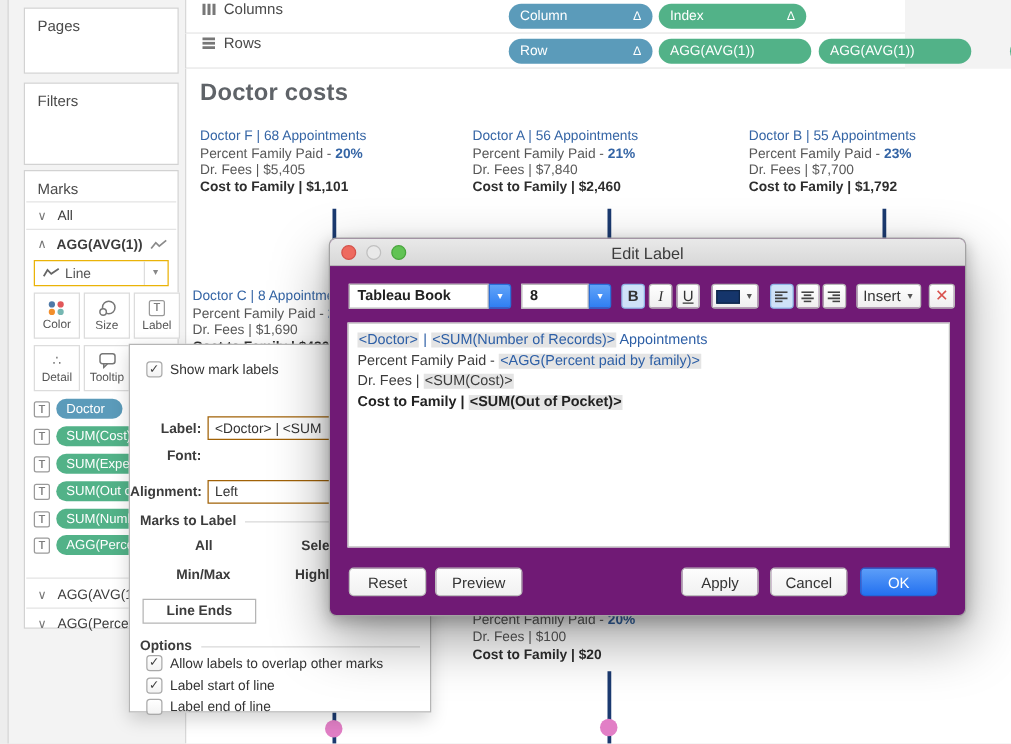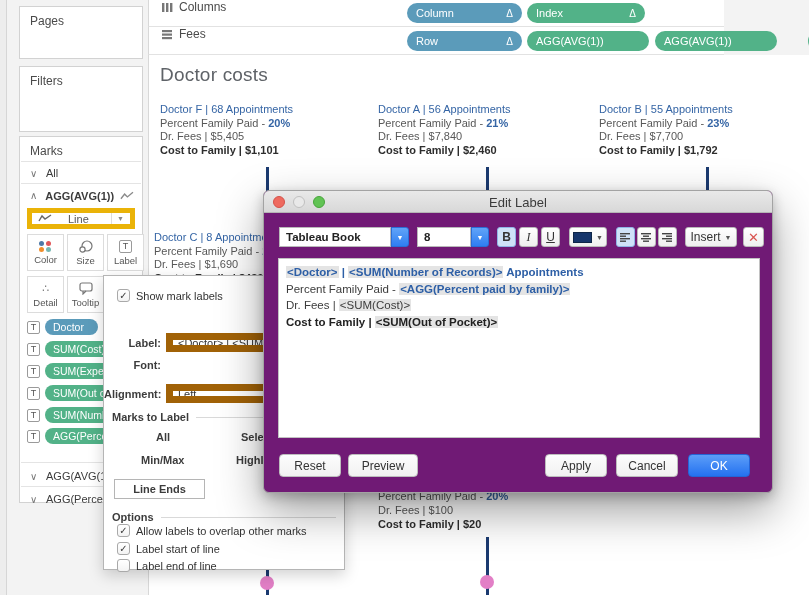--- a/index.html
+++ b/index.html
@@ -14,21 +14,21 @@
   
   .card{background:#fff;border:1px solid #d2d2d2}
   .card-label{padding:7px 0 0 10px;color:#4a4a4a;font-size:12px}
 
   
   .m-divider{position:absolute;left:1px;right:1px;height:1px;background:#e4e4e4}
   .m-row{position:absolute;left:0;right:0;display:flex;align-items:center;padding-left:10px;gap:6px;color:#3c3c3c}
   .chev{color:#777;font-size:10px;width:10px;display:inline-block}
   .m-bold{font-weight:bold;font-size:11px}
   .linesvg{margin-left:auto;margin-right:8px}
-  .marktype{position:absolute;left:7px;right:7px;height:21px;border:5px solid #eab308;background:#fff;display:flex;align-items:center;padding:0 6px;gap:16px;color:#555}
+  .marktype{position:absolute;left:7px;right:7px;height:21px;border:1px solid #eab308;background:#fff;display:flex;align-items:center;padding:0 6px;gap:4px;color:#555}
   .marktype .dd{margin-left:auto;color:#888;font-size:7px;border-left:1px solid #ddd;padding-left:5px;align-self:stretch;display:flex;align-items:center}
   .mbtn{position:absolute;width:37px;height:37px;border:1px solid #dcdcdc;background:#fff;display:flex;flex-direction:column;align-items:center;justify-content:center;gap:2px}
   .mbtn .cap{font-size:9.5px;color:#555}
   .dotgrid{display:grid;grid-template-columns:6px 6px;grid-gap:1px}
   .dotgrid span{width:5px;height:5px;border-radius:50%}
   .tbox{width:13px;height:13px;border:1px solid #9a9a9a;border-radius:2px;font-size:9px;color:#555;display:flex;align-items:center;justify-content:center;background:#fff}
   .pillrow{position:absolute;display:flex;align-items:center;gap:5px}
   .mpill{height:16px;border-radius:8px;color:#fff;font-size:10.5px;display:flex;align-items:center;padding:0 8px;white-space:nowrap;overflow:hidden}
 
   .dim{background:#5b9bba}
@@ -36,38 +36,38 @@
 
   
   .shelfrow{position:absolute;left:148px;width:576px;height:27px;background:#fff;border-bottom:1px solid #e2e2e2;border-left:1px solid #d8d8d8;display:flex;align-items:flex-start}
   .shelf-label{display:flex;align-items:center;gap:6px;padding-left:12px;width:110px;color:#4a4a4a;font-size:12px}
   .pills{display:flex;align-items:center;gap:5px;position:absolute;left:258px;top:3px}
   .pill{height:20px;border-radius:10px;color:#fff;font-size:11px;display:flex;align-items:center;padding:0 9px;white-space:nowrap;overflow:hidden}
   .pill .delta{margin-left:auto;padding-left:8px;font-size:10px}
 
   
   .viz{left:148px;top:55px;width:661px;height:540px;background:#fff;border-left:1px solid #d8d8d8}
-  .viz-title{position:absolute;left:11px;top:9px;font-size:19px;color:#5f6368;font-weight:400;letter-spacing:.2px}
+  .viz-title{position:absolute;left:11px;top:9px;font-size:19px;color:#5f6368;font-weight:700;letter-spacing:.2px}
   .dblock{position:absolute;width:215px;line-height:13.5px;font-size:11px}
   .dname{color:#3565a5;font-weight:normal}
   .dgray{color:#585858}
   .dpct{color:#3565a5;font-weight:bold}
   .dcost{color:#2e2e2e;font-weight:bold}
   .vline{position:absolute;width:3px;background:#1b3a70}
   .pdot{position:absolute;width:14px;height:14px;border-radius:50%;background:#e27fc6}
 
   
   .popup{left:103px;top:275px;width:242px;height:295px;background:#fff;border:1px solid #b5b5b5;box-shadow:0 5px 14px rgba(0,0,0,.18);z-index:10;font-size:11px;color:#333}
   .cbrow{position:absolute;display:flex;align-items:center;gap:6px}
   .cb{width:13px;height:13px;border:1px solid #a9a9a9;border-radius:3px;background:linear-gradient(#fff,#f3f3f3);display:flex;align-items:center;justify-content:center;font-size:10px;color:#3d3d3d;line-height:1}
   .sect{position:absolute;left:8px;right:8px;display:flex;align-items:center;font-weight:bold;color:#3c3c3c}
   .sect::after{content:"";flex:1;height:1px;background:#d9d9d9;margin-left:7px}
   .frow{position:absolute;left:0;display:flex;align-items:center}
   .flab{width:62px;text-align:right;font-weight:bold;color:#3c3c3c;padding-right:5px}
-  .fbox{height:19px;border:7px solid #a16207;background:#fff;display:flex;align-items:center;padding:0 5px;white-space:nowrap;overflow:hidden;color:#333}
+  .fbox{height:19px;border:1px solid #a16207;background:#fff;display:flex;align-items:center;padding:0 5px;white-space:nowrap;overflow:hidden;color:#333}
   .optword{position:absolute;font-weight:bold;color:#3c3c3c}
   .lineends{position:absolute;left:10px;top:203px;width:91px;height:20px;border:1px solid #b5b5b5;background:#fff;font-weight:bold;color:#3c3c3c;display:flex;align-items:center;justify-content:center}
 
   
   .dialog{left:263px;top:190px;width:510px;height:303px;background:#701a75;border:1px solid #a3a3a3;border-radius:6px;box-shadow:0 18px 45px rgba(0,0,0,.38),0 4px 12px rgba(0,0,0,.22);z-index:20}
   .titlebar{position:absolute;left:0;top:0;right:0;height:22px;background:linear-gradient(#e9e9e9,#d8d8d8);border-bottom:1px solid #b6b6b6;border-radius:5px 5px 0 0}
   .lights{position:absolute;left:9px;top:5px;display:flex;gap:8px}
   .light{width:12px;height:12px;border-radius:50%}
   .l-red{background:#ee6a5f;border:1px solid #d5524a}
   .l-gray{background:#e9e9e9;border:1px solid #c0c0c0}
@@ -76,21 +76,21 @@
   .tbar-item{position:absolute;top:36px;height:20px}
   .field{border:1px solid #b9b9b9;background:#fff;display:flex;align-items:center;padding:0 6px;font-size:11.5px;color:#222;font-weight:bold;height:20px}
   .combobtn{width:18px;height:20px;background:linear-gradient(#61a4f8,#2f7ef2);border:1px solid #2a6fd8;border-radius:0 3px 3px 0;color:#fff;font-size:7px;display:flex;align-items:center;justify-content:center}
   .tbtn{border:1px solid #b9b9b9;background:linear-gradient(#fff,#efefef);border-radius:3px;display:flex;align-items:center;justify-content:center;font-size:12px;color:#333;height:20px}
   .tbtn.active{background:#cfe2f8;border-color:#8fb5e6}
   .swatch{width:19px;height:11px;background:#15356b;border:1px solid #0e2547}
   .caret{font-size:7px;color:#555;margin-left:4px}
   .redx{color:#d9534f;font-weight:bold;font-size:13px}
   .txtarea{position:absolute;left:14px;top:67px;width:482px;height:180px;background:#fff;border:1px solid #c2c2c2;padding:5px 7px;line-height:16.5px;font-size:11.5px;white-space:pre-wrap}
   .tk{background:#e4e4e4;padding:0 1px}
-  .blue{color:#2d5fa6;font-weight:bold}
+  .blue{color:#2d5fa6;font-weight:normal}
   .dark{color:#3c3c3c}
   .b{font-weight:bold;color:#222}
   .dbtn{position:absolute;top:263px;height:23px;border:1px solid #bdbdbd;border-radius:4px;background:linear-gradient(#fdfdfd,#f1f1f1);display:flex;align-items:center;justify-content:center;font-size:12px;color:#333}
   .dbtn.primary{background:linear-gradient(#5c9ef8,#2471f0);border-color:#2565d6;color:#fff}
 </style>
 </head>
 <body>
 
 <div class="stage">
 
@@ -220,21 +220,21 @@
     </div>
   </div>
 
   <div class="shelfrow" style="top:27px;height:28px">
     <div class="shelf-label">
       <svg width="12" height="11" viewBox="0 0 12 11">
           <rect x="1" y="1" width="10" height="2.2" fill="#777"></rect>
           <rect x="1" y="4.5" width="10" height="2.2" fill="#777"></rect>
           <rect x="1" y="8" width="10" height="2.2" fill="#777"></rect>
         </svg>
-      <span>Fees</span>
+      <span>Rows</span>
     </div>
     <div class="pills" style="top:4px">
       <span class="pill dim" style="width:115px">
           <span>Row</span>
           <span class="delta">Δ</span>
         </span>
       <span class="pill meas" style="width:122px">AGG(AVG(1))</span>
       <span class="pill meas" style="width:122px;margin-left:1px">AGG(AVG(1))</span>
       <span class="pill meas" style="width:133px;margin-left:26px">AGG(Percent paid by f..</span>
     </div>

